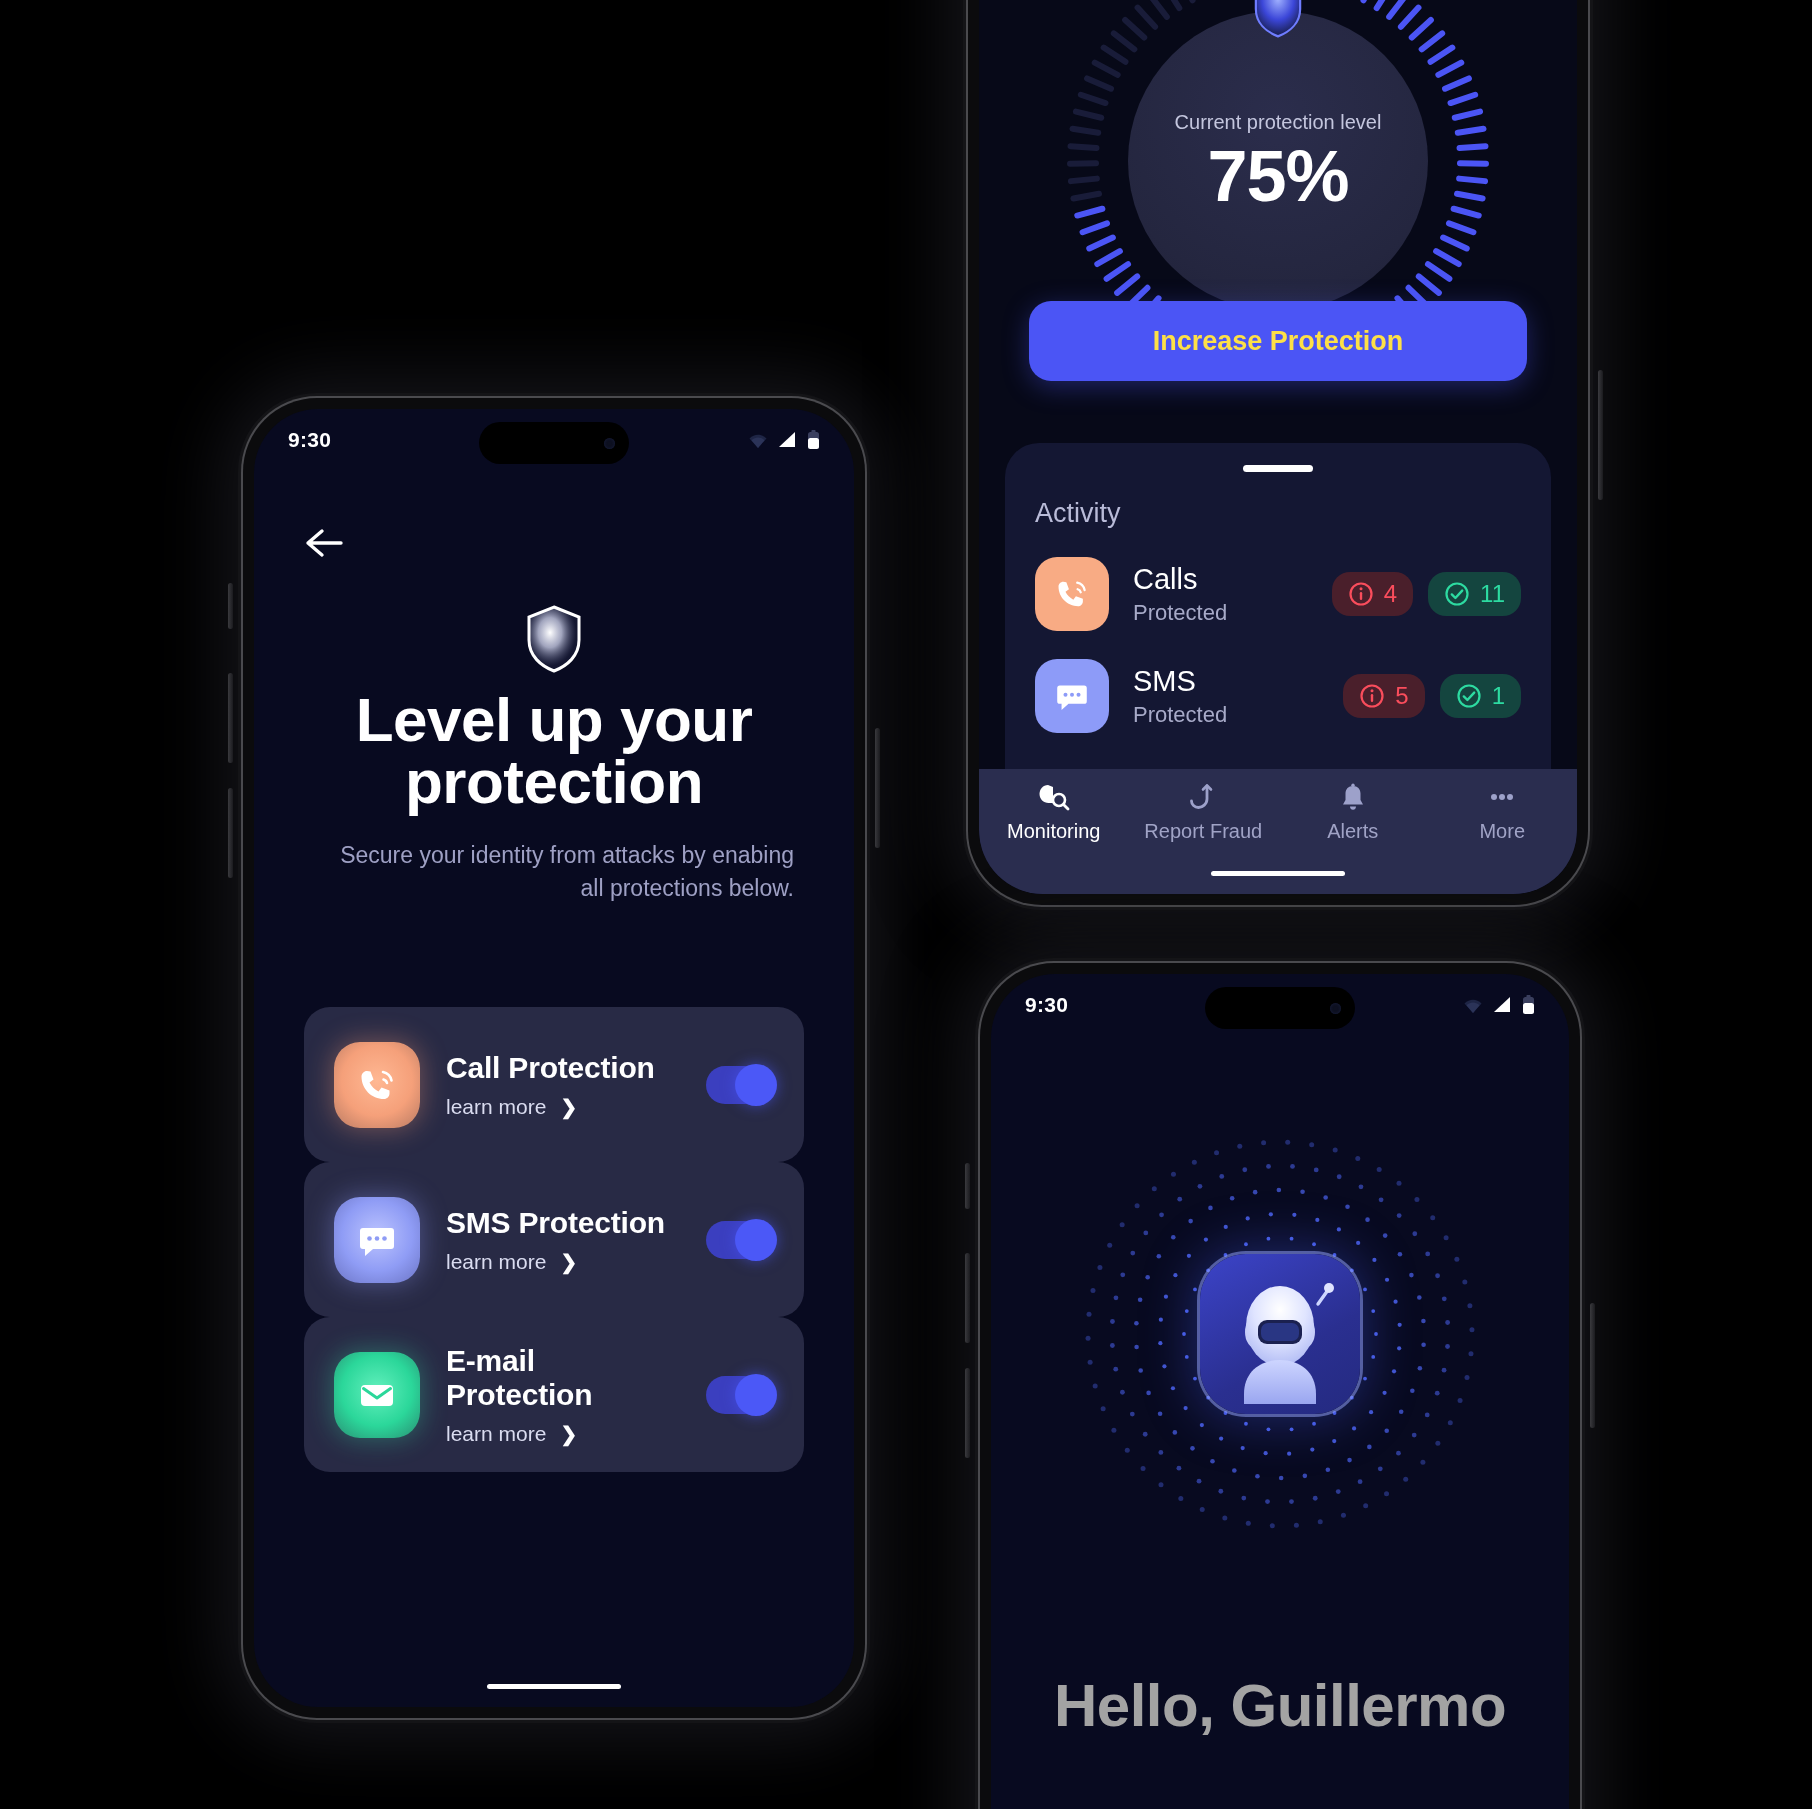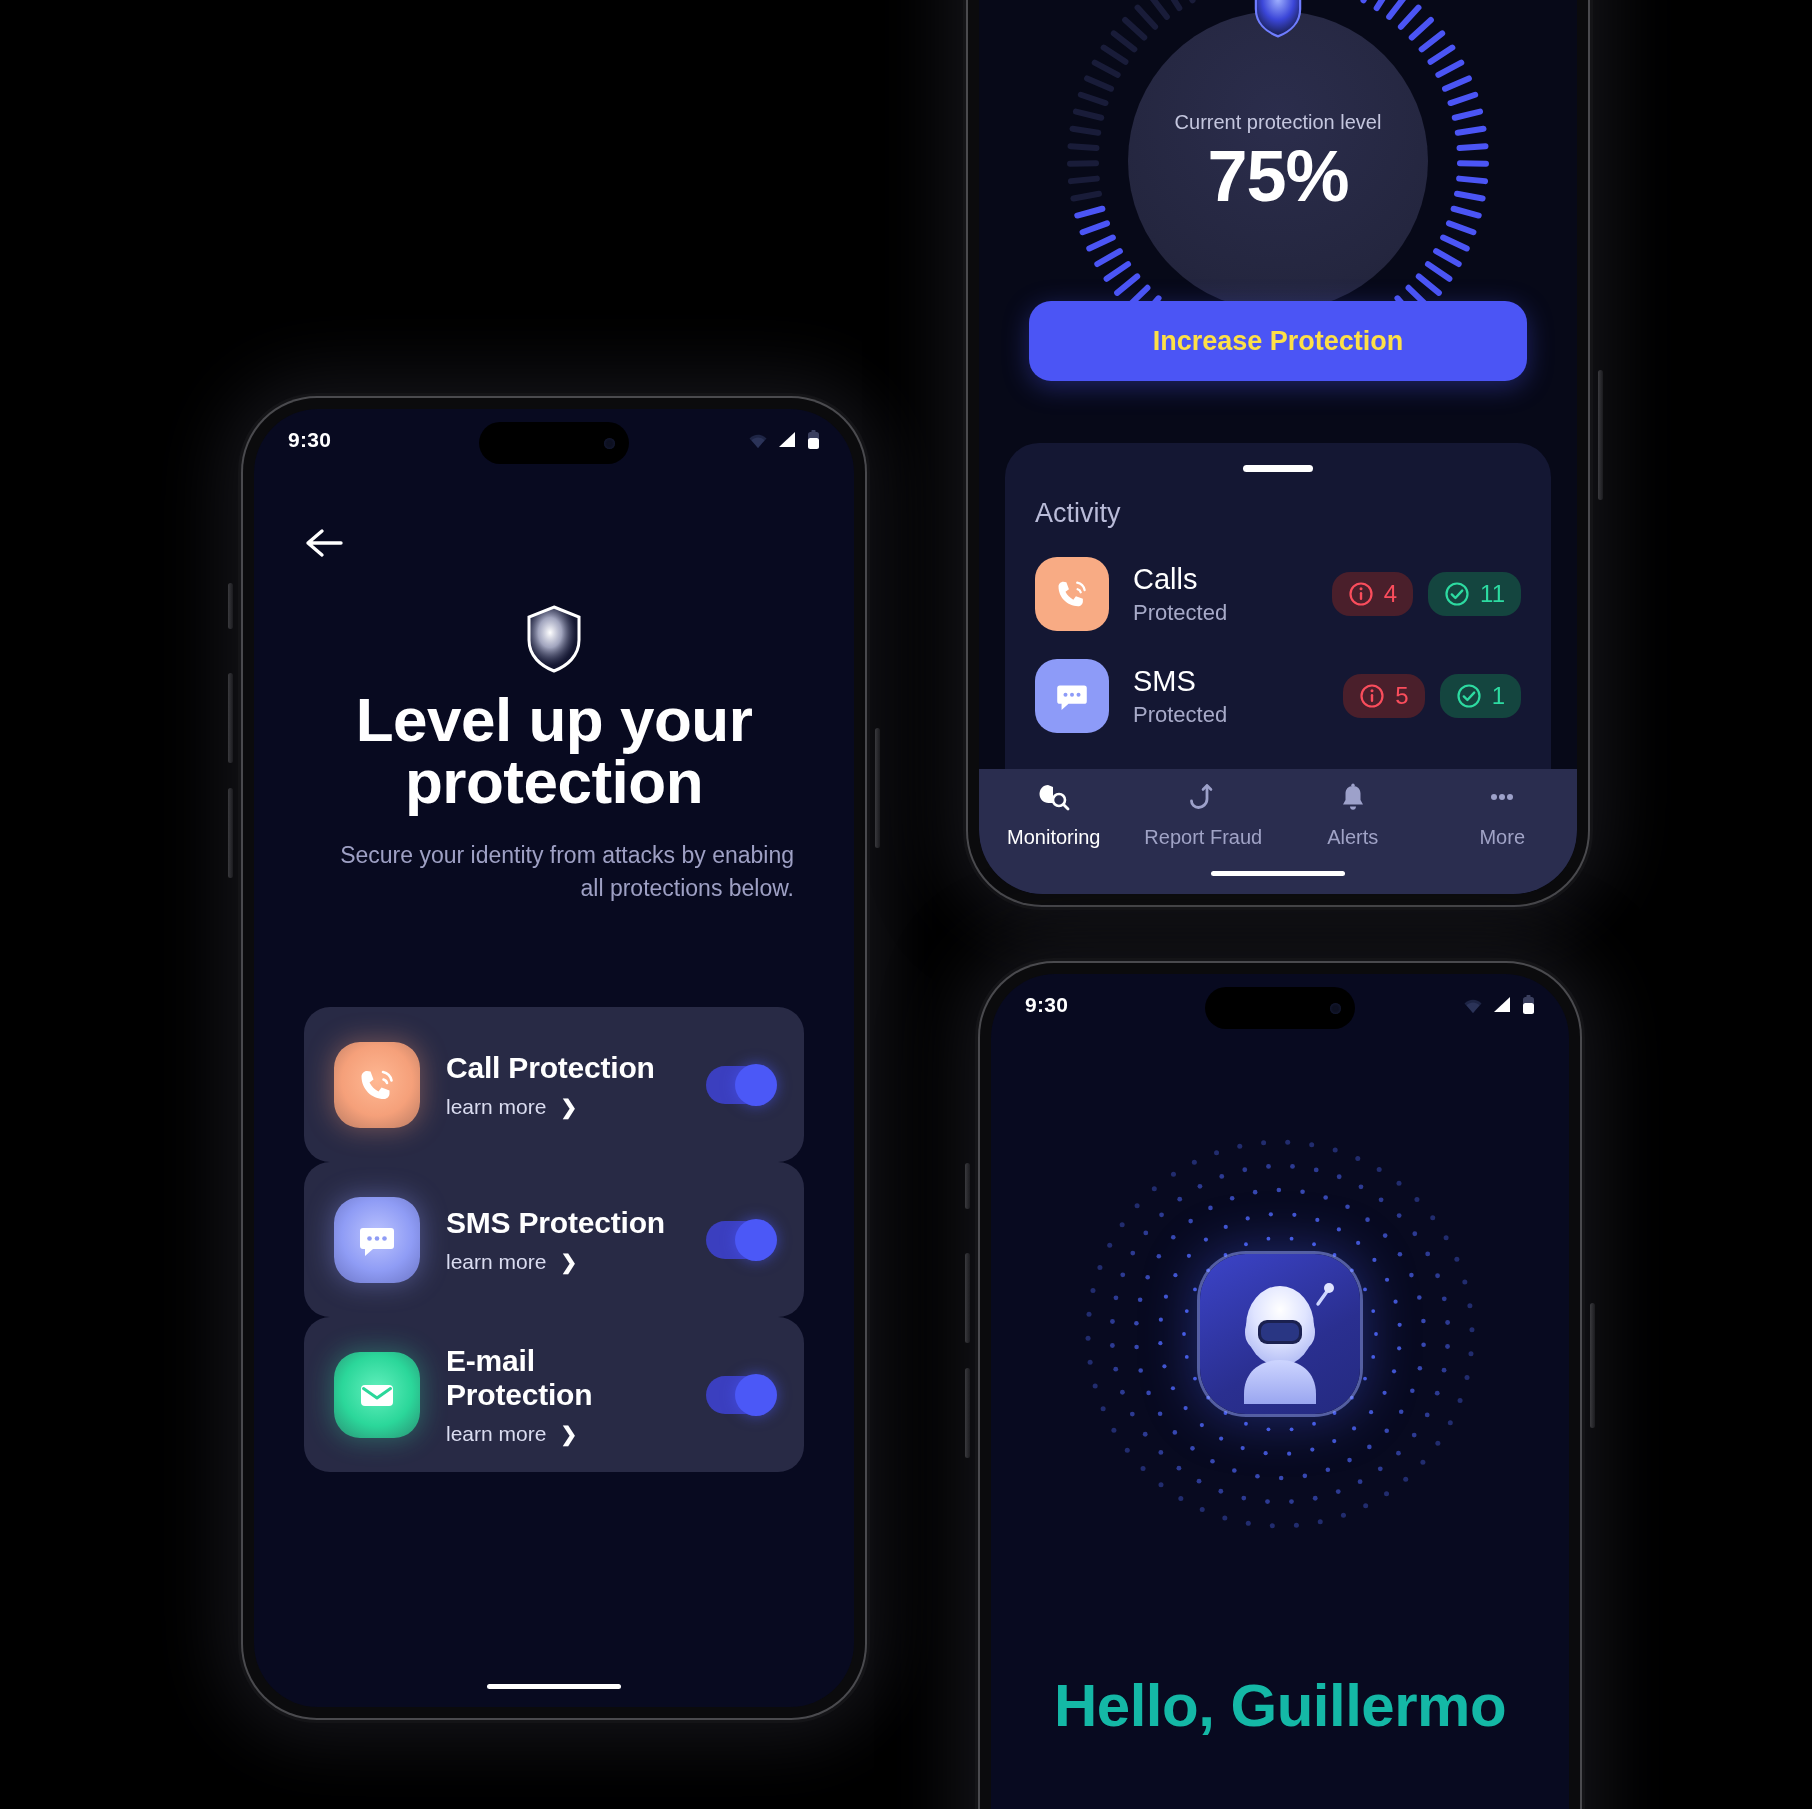--- a/index.html
+++ b/index.html
@@ -139,37 +139,37 @@
   .act-badges { display:flex; gap:15px; flex:0 0 auto; }
   .badge { display:flex; align-items:center; gap:10px; border-radius:18px; padding:8px 16px; font-size:24px; }
   .badge.danger { background:#4a1f2b; color:#fa4d5c; }
   .badge.ok { background:#14453f; color:#2ddba1; }
 
   .bottom-nav {
     position:absolute; left:0; right:0; bottom:0; height: 125px;
     background:#2a2d4f; border-radius: 0 0 62px 62px;
     display:flex; align-items:flex-start; padding-top: 14px; z-index:7;
   }
-  .nav-item { flex:1 1 0; display:flex; flex-direction:column; align-items:center; gap:13px; cursor:pointer; }
+  .nav-item { flex:1 1 0; display:flex; flex-direction:column; align-items:center; gap:7px; cursor:pointer; }
   .nav-label { font-size:20px; color:#a0a3c6; }
   .nav-item.active .nav-label { color:#ffffff; }
 
   
   #phone-bottom { left: 980px; top: 963px; width: 600px; height: 1180px; }
   .robot-wrap { position:absolute; top:150px; left:50%; transform:translateX(-50%); width: 420px; height: 420px; }
   .robot-badge {
     position:absolute; top:50%; left:50%; transform:translate(-50%,-50%);
     width: 160px; height:160px; border-radius:46px;
     background: linear-gradient(150deg, #3c44c9 0%, #2a2f90 60%, #242a80 100%);
     box-shadow: 0 0 0 3px rgba(150,165,255,.5), 0 0 50px 8px rgba(70,90,230,.35);
     display:flex; align-items:center; justify-content:center; overflow:hidden;
   }
   .greet-title {
     position:absolute; top: 700px; left:0; right:0; text-align:center;
-    color:#14b8a6; font-size:60px; font-weight:700; line-height:1.05; letter-spacing:-0.5px;
+    color:#a3a3a3; font-size:60px; font-weight:700; line-height:1.05; letter-spacing:-0.5px;
   }
 </style>
 </head>
 <body>
 
 <div class="stage">
 
   <div class="phone" id="phone-left">
     <div class="btn-side" style="left:-15px; top:185px; width:5px; height:46px;"></div>
     <div class="btn-side" style="left:-15px; top:275px; width:5px; height:90px;"></div>

